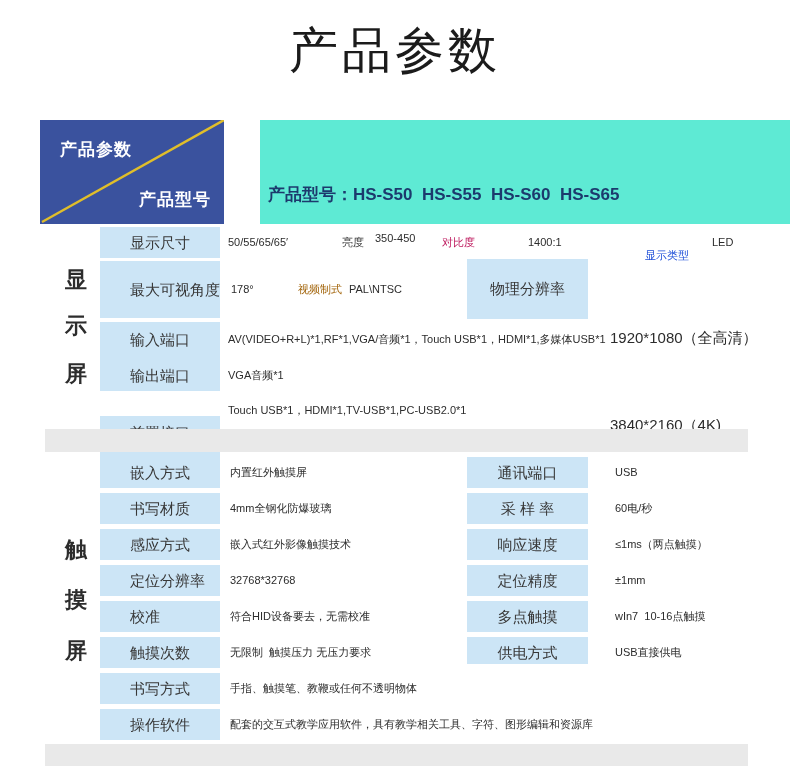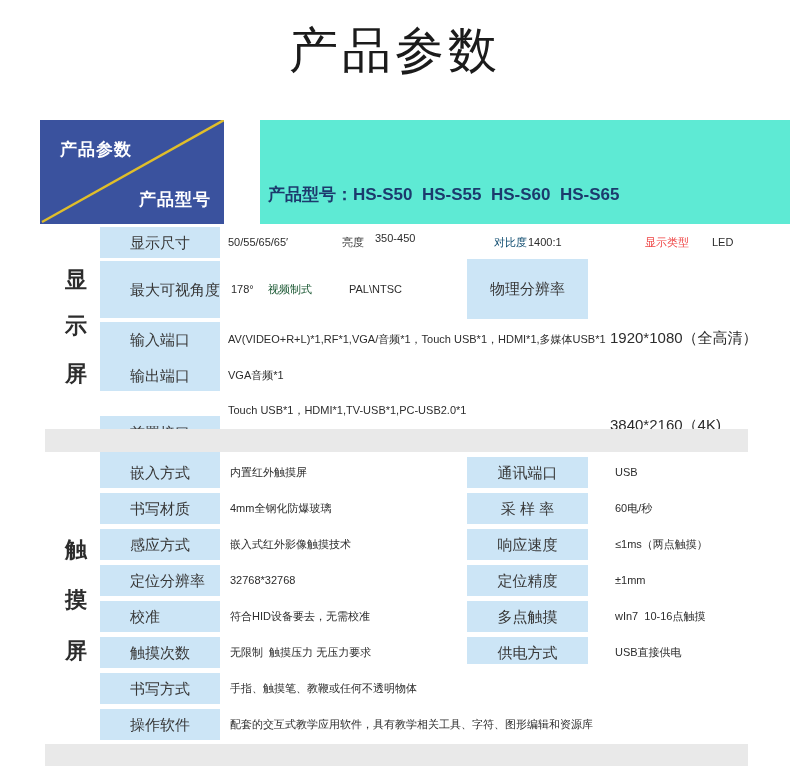--- a/index.html
+++ b/index.html
@@ -98,27 +98,27 @@
 
   <div class="lcell" style="top:227px;height:31px;line-height:31px">显示尺寸</div>
   <div class="lcell" style="top:261px;height:57px;line-height:57px">最大可视角度</div>
   <div class="lcell" style="top:322px;height:49px;line-height:35px">输入端口</div>
   <div class="lcell" style="top:360px;height:31px;line-height:31px">输出端口</div>
   <div class="lcell" style="top:416px;height:47px;line-height:33px">前置接口</div>
 
   <span class="frag" style="top:227px;line-height:31px;left:228px">50/55/65/65′</span>
   <span class="frag" style="top:227px;line-height:31px;left:342px;color:#383838">亮度</span>
   <span class="frag" style="top:223px;line-height:31px;left:375px">350-450</span>
-  <span class="frag" style="top:227px;line-height:31px;left:494px;color:#0c4a6e">对比度</span>
+  <span class="frag" style="top:227px;line-height:31px;left:442px;color:#be185d">对比度</span>
   <span class="frag" style="top:227px;line-height:31px;left:528px">1400:1</span>
-  <span class="frag" style="top:227px;line-height:31px;left:645px;color:#ef4444">显示类型</span>
+  <span class="frag" style="top:240px;line-height:31px;left:645px;color:#1d4ed8">显示类型</span>
   <span class="frag" style="top:227px;line-height:31px;left:712px">LED</span>
 
   <span class="frag" style="top:261px;line-height:57px;left:231px">178°</span>
-  <span class="frag" style="top:261px;line-height:57px;left:268px;color:#14532d">视频制式</span>
+  <span class="frag" style="top:261px;line-height:57px;left:298px;color:#a16207">视频制式</span>
   <span class="frag" style="top:261px;line-height:57px;left:349px">PAL\NTSC</span>
 
   <div class="rcell" style="top:259px;height:60px;line-height:59px">物理分辨率</div>
   <div class="res-lines">
     <div>1920*1080（全高清）</div>
     <div>3840*2160（4K)</div>
   </div>
 
   <span class="frag" style="top:322px;line-height:35px;left:228px">AV(VIDEO+R+L)*1,RF*1,VGA/音频*1，Touch USB*1，HDMI*1,多媒体USB*1</span>
   <span class="frag" style="top:360px;line-height:31px;left:228px">VGA音频*1</span>

